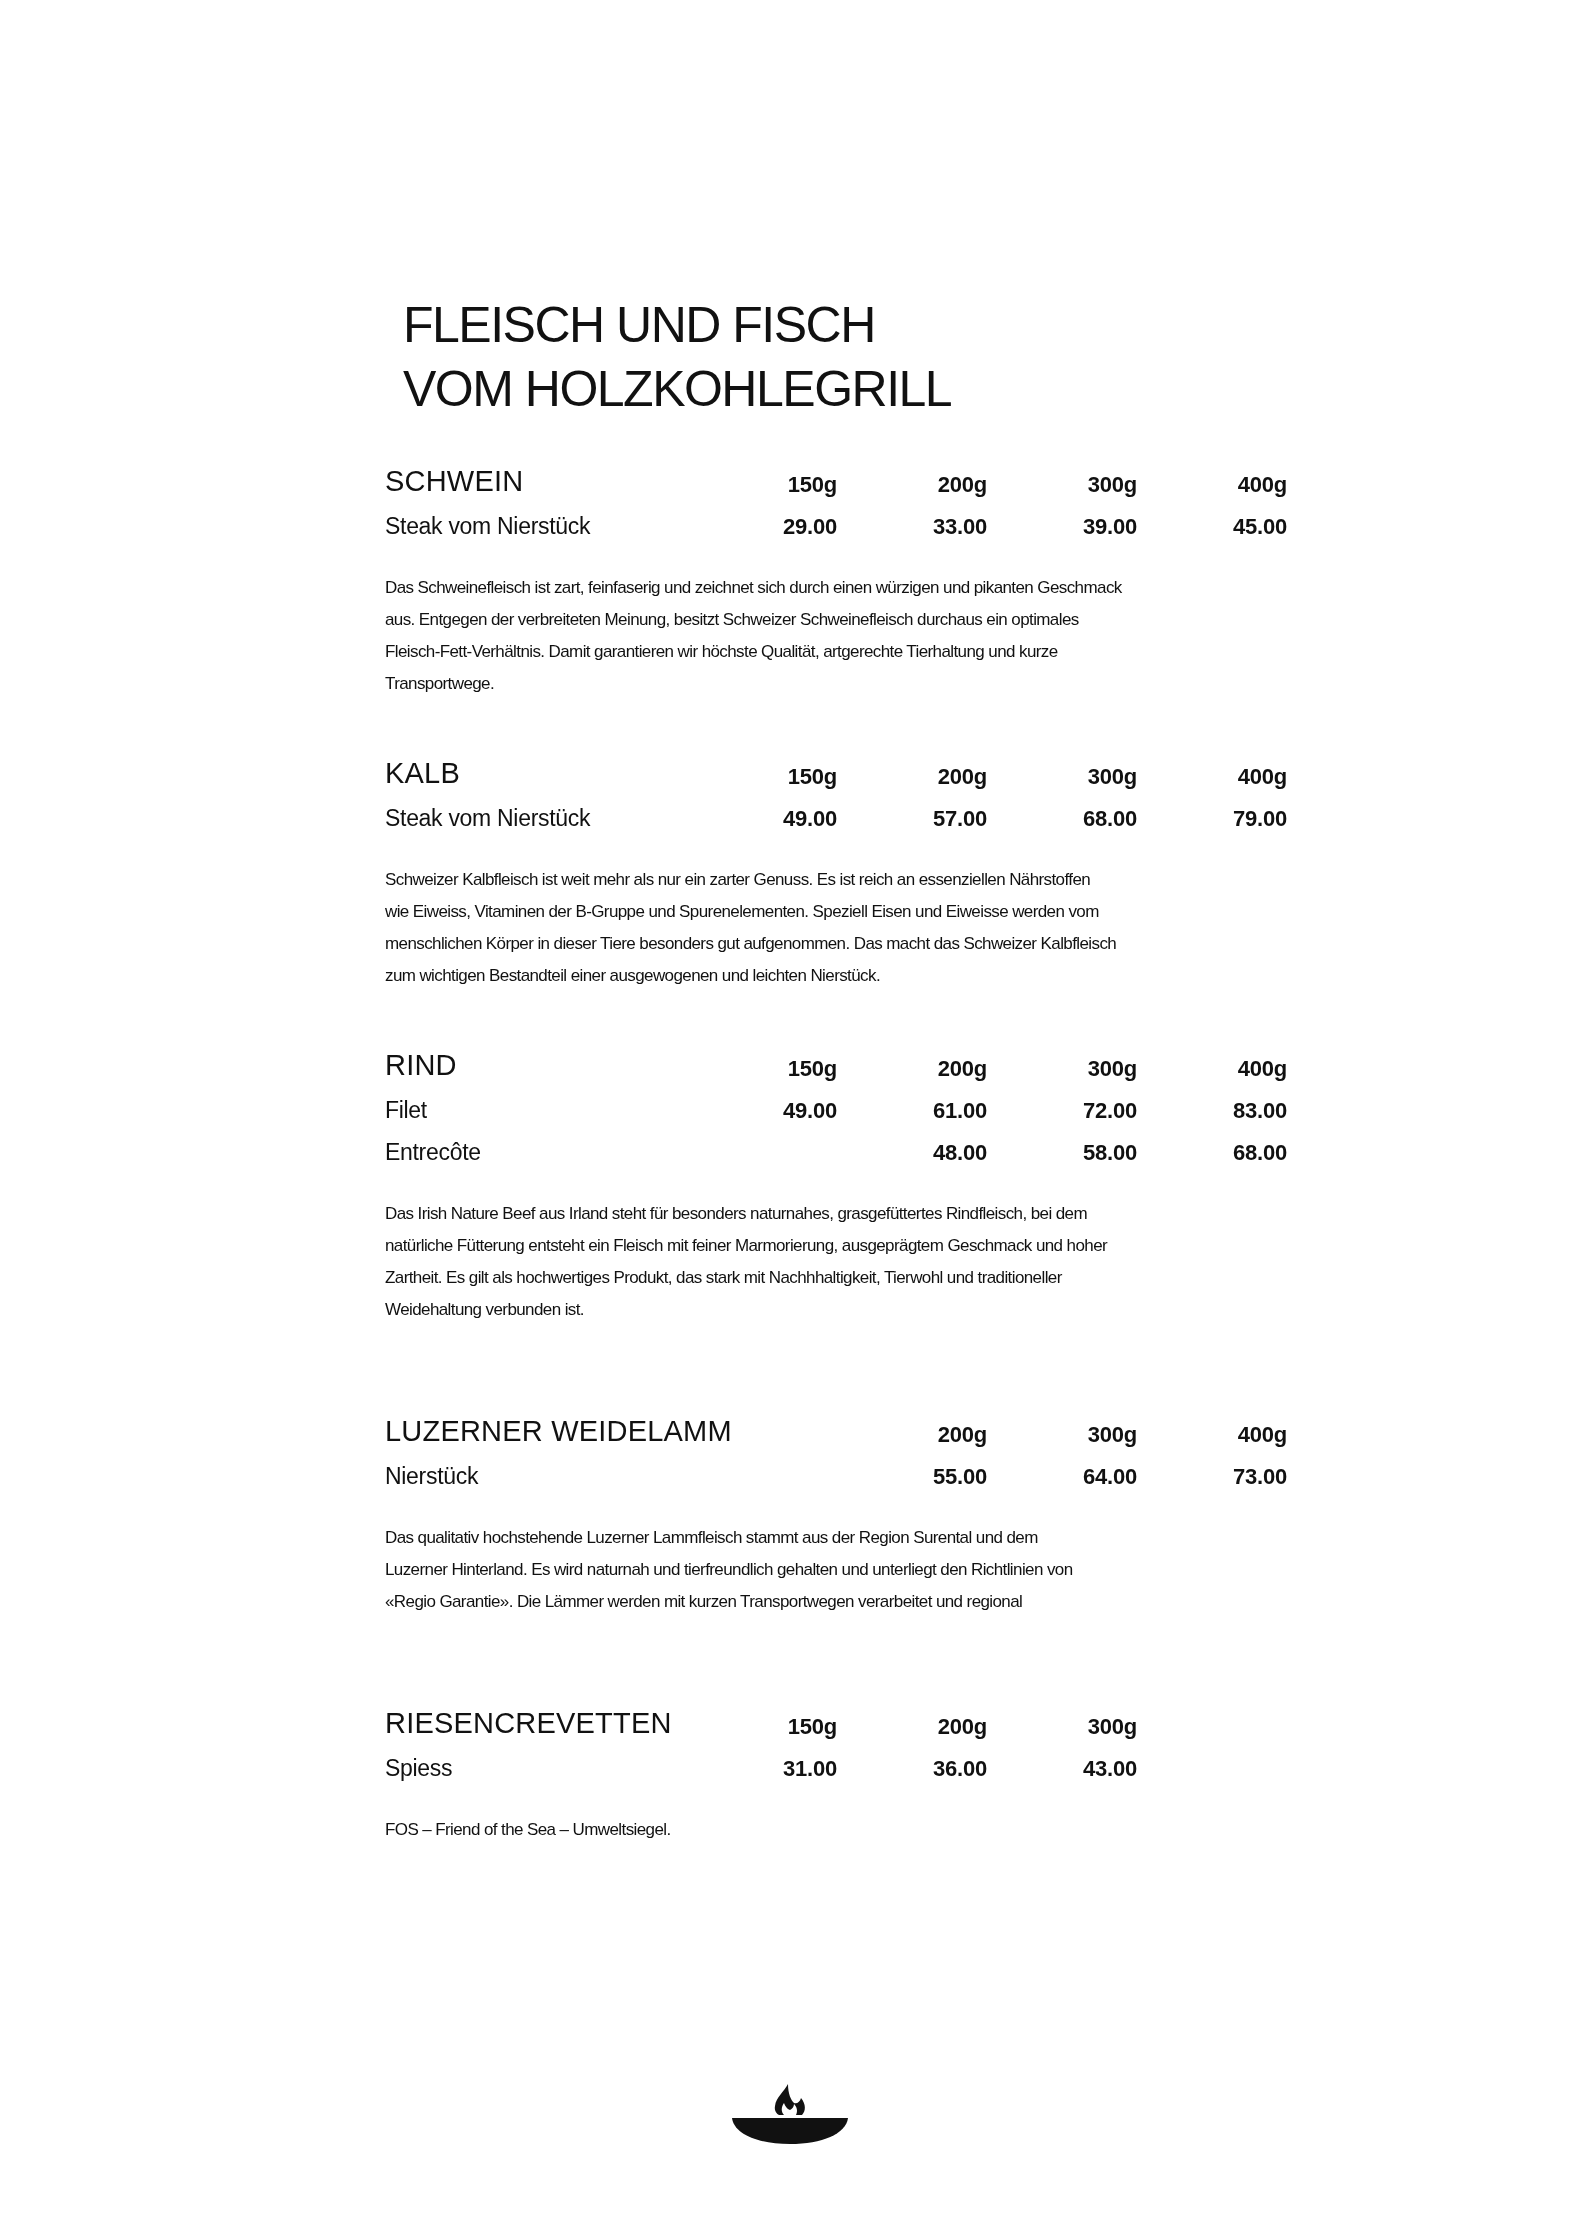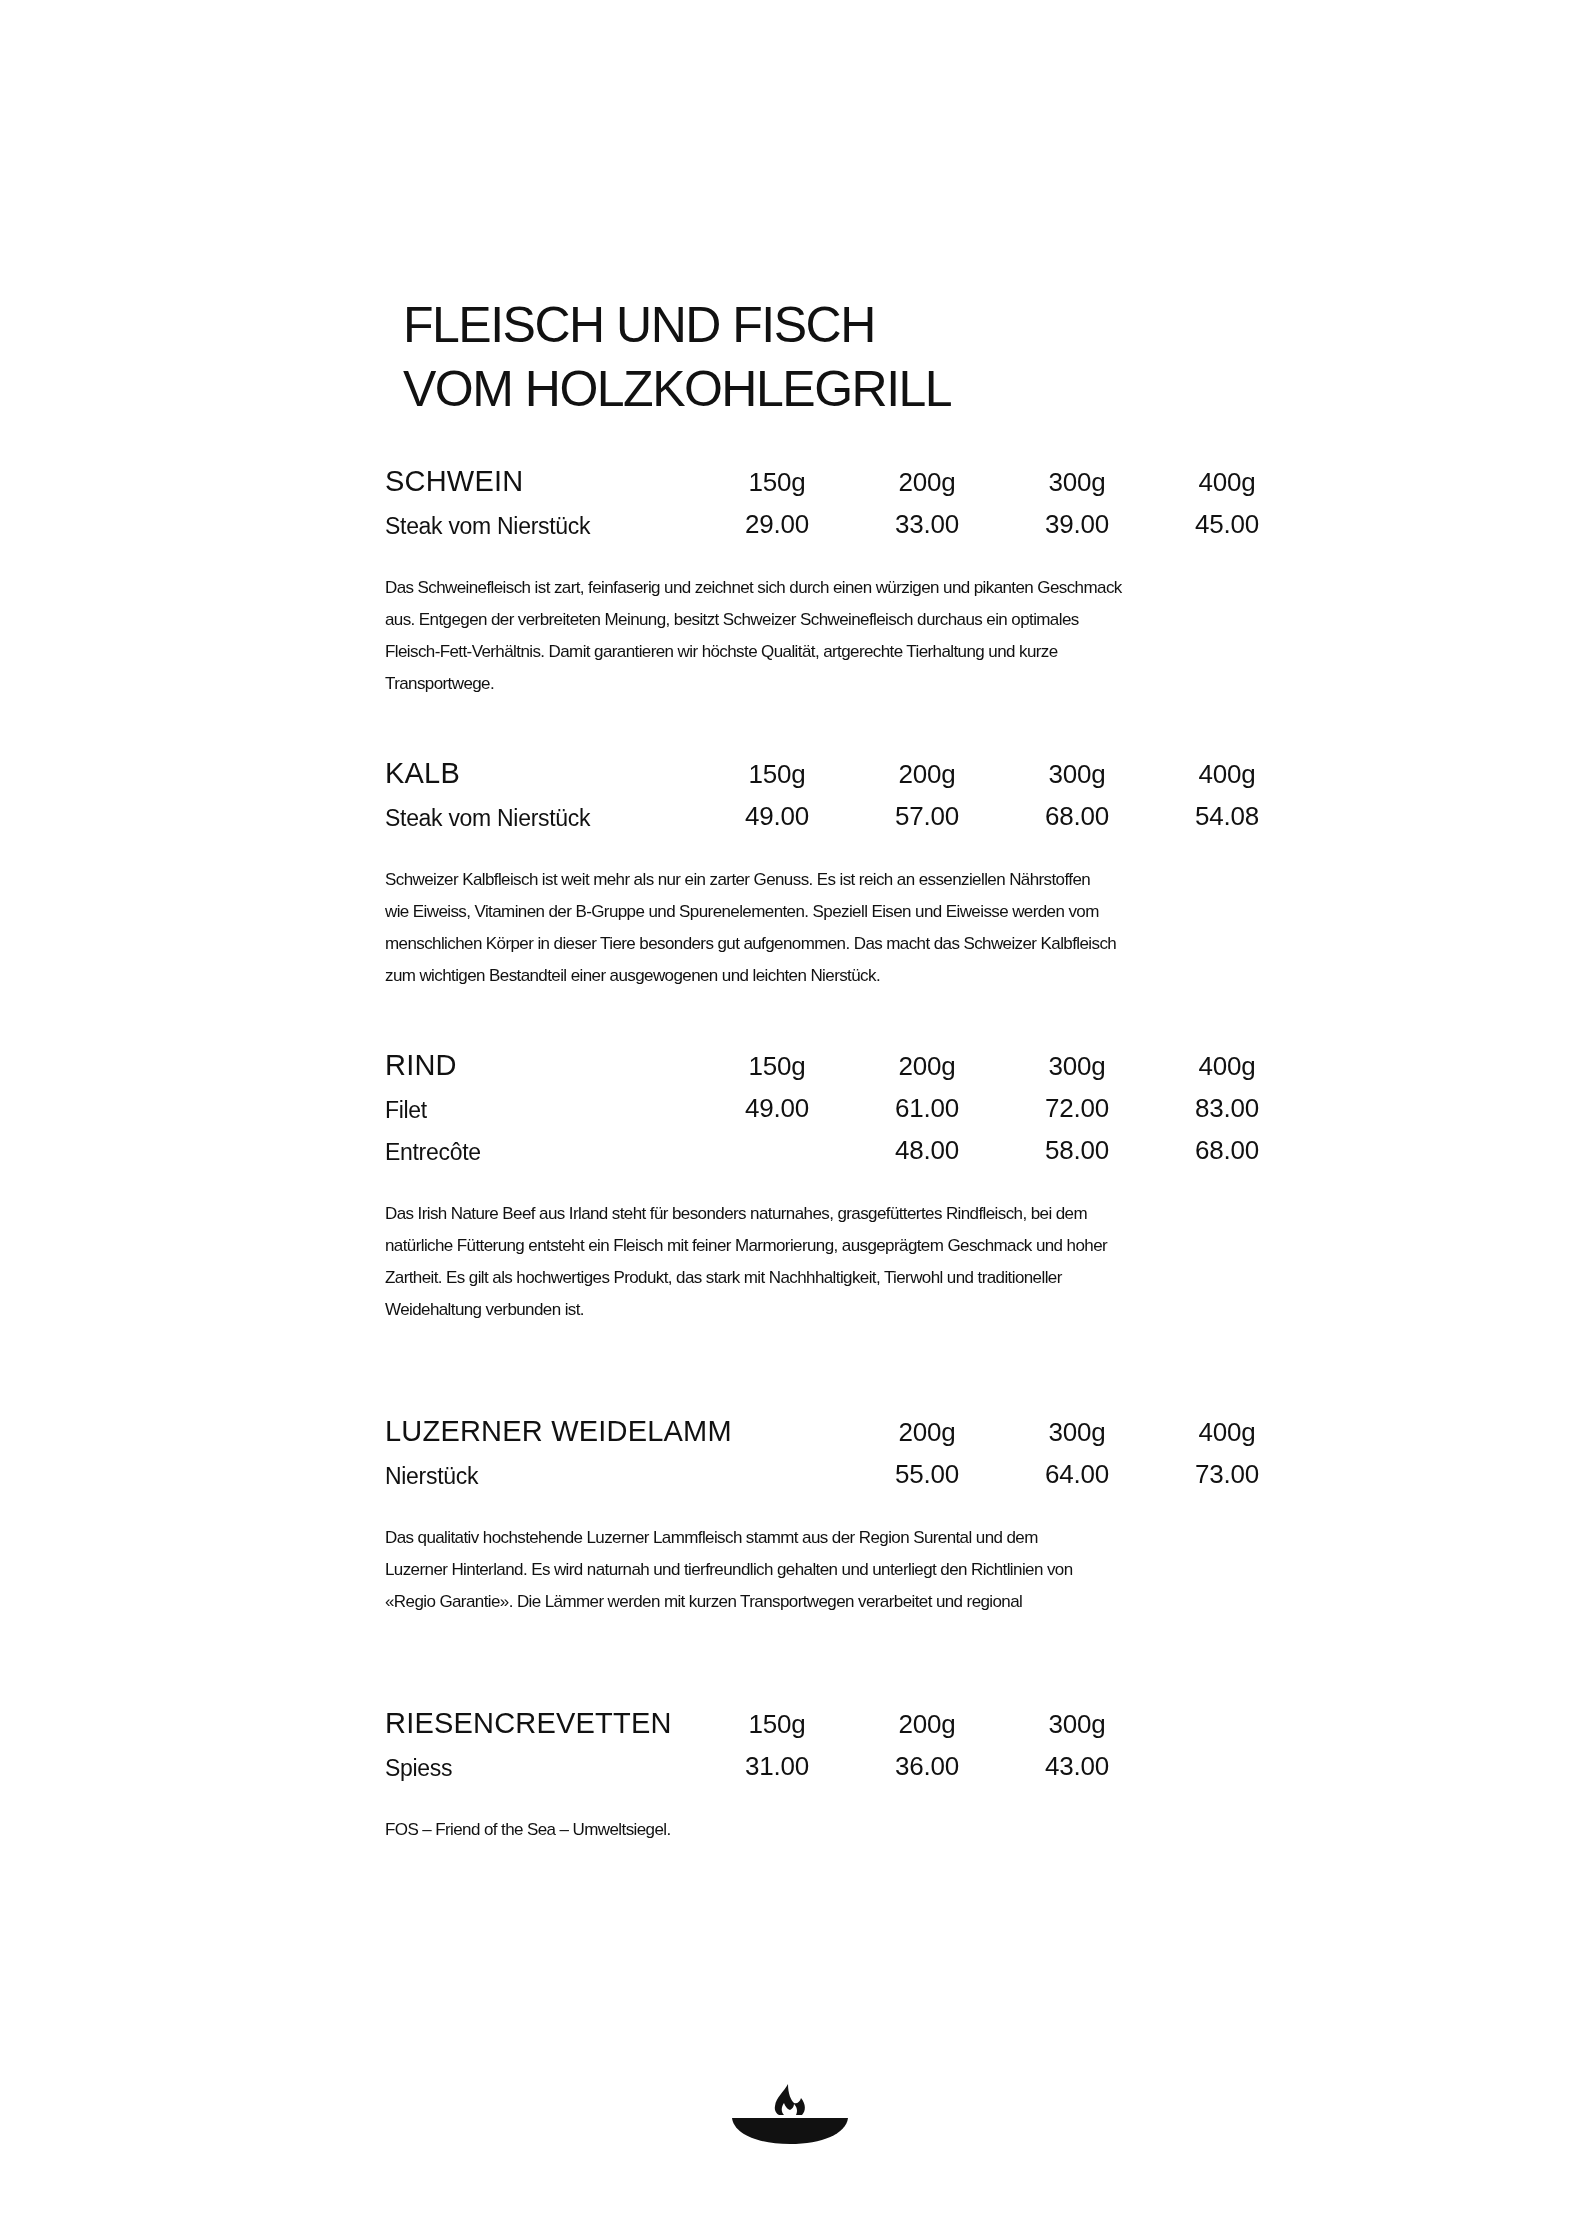--- a/index.html
+++ b/index.html
@@ -56,25 +56,26 @@
       letter-spacing: 0.2px;
       text-transform: uppercase;
     }
     .row.item .label {
       font-size: 23px;
       letter-spacing: -0.3px;
     }
     .row .col {
       position: absolute;
       bottom: 6px;
-      text-align: center;
+      text-align: right;
       width: 120px;
-      font-size: 26px;
+      font-size: 22px;
       letter-spacing: -0.2px;
       white-space: nowrap;
+      font-weight: bold;
     }
     .col.c1 { left: 332px; }   
     .col.c2 { left: 482px; }   
     .col.c3 { left: 632px; }   
     .col.c4 { left: 782px; }   
 
     .desc {
       margin: 0;
       margin-top: 26px;
       font-size: 17px;
@@ -131,21 +132,21 @@
       <span class="col c1">150g</span>
       <span class="col c2">200g</span>
       <span class="col c3">300g</span>
       <span class="col c4">400g</span>
     </div>
     <div class="row item">
       <span class="label">Steak vom Nierstück</span>
       <span class="col c1">49.00</span>
       <span class="col c2">57.00</span>
       <span class="col c3">68.00</span>
-      <span class="col c4">54.08</span>
+      <span class="col c4">79.00</span>
     </div>
     <p class="desc">
       <span>Schweizer Kalbfleisch ist weit mehr als nur ein zarter Genuss. Es ist reich an essenziellen Nährstoffen</span>
       <span>wie Eiweiss, Vitaminen der B-Gruppe und Spurenelementen. Speziell Eisen und Eiweisse werden vom</span>
       <span>menschlichen Körper in dieser Tiere besonders gut aufgenommen. Das macht das Schweizer Kalbfleisch</span>
       <span>zum wichtigen Bestandteil einer ausgewogenen und leichten Nierstück.</span>
     </p>
   </section>
 
   <section class="section" style="top:1046px;">

